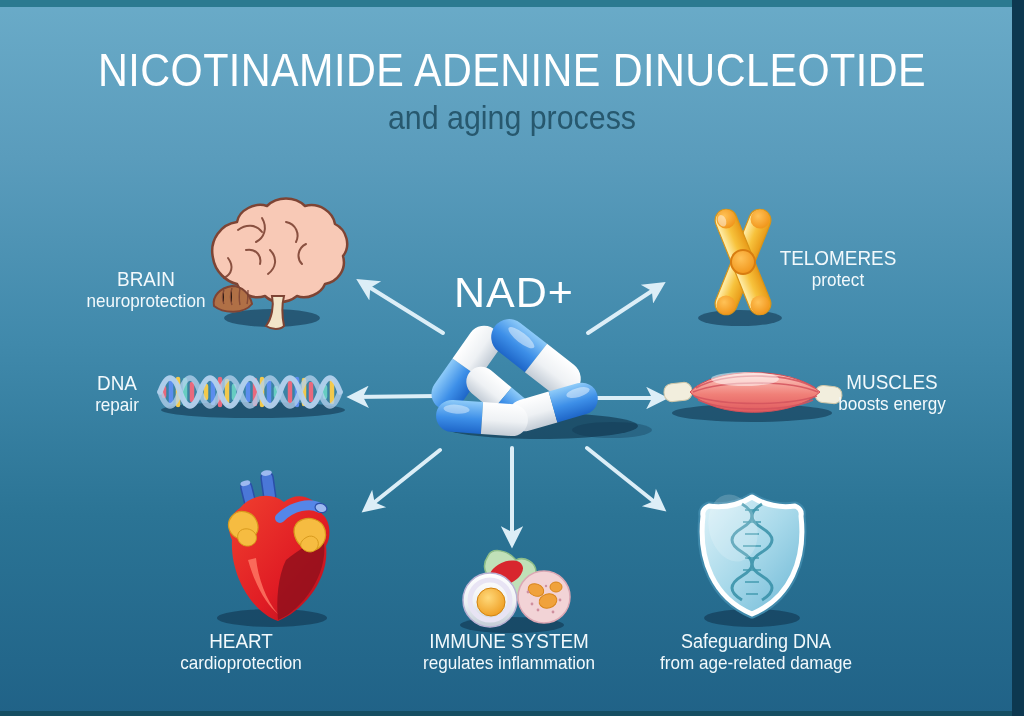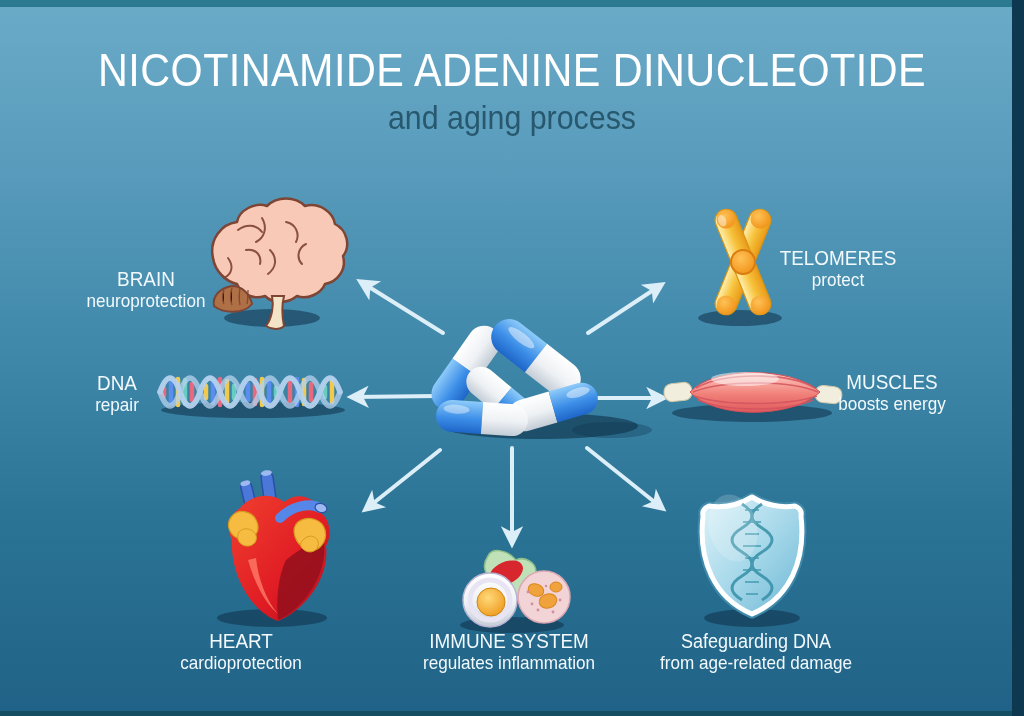--- a/index.html
+++ b/index.html
@@ -280,20 +280,21 @@
       </g>
       <ellipse cx="733" cy="528" rx="24" ry="34" transform="rotate(-14 733 528)" fill="#ffffff" opacity=".18"></ellipse>
     </g>
   </svg>
 
   <div class="edge edge-top"></div>
   <div class="edge edge-bottom"></div>
 
   <div class="title">NICOTINAMIDE ADENINE DINUCLEOTIDE</div>
   <div class="subtitle">and aging process</div>
+  <div class="nad-label">NAD+</div>
 
   <div class="item-label" style="left:146px;top:268px">
     <div class="item-title">BRAIN</div>
     <div class="item-sub">neuroprotection</div>
   </div>
 
   <div class="item-label" style="left:838px;top:247px">
     <div class="item-title">TELOMERES</div>
     <div class="item-sub">protect</div>
   </div>

